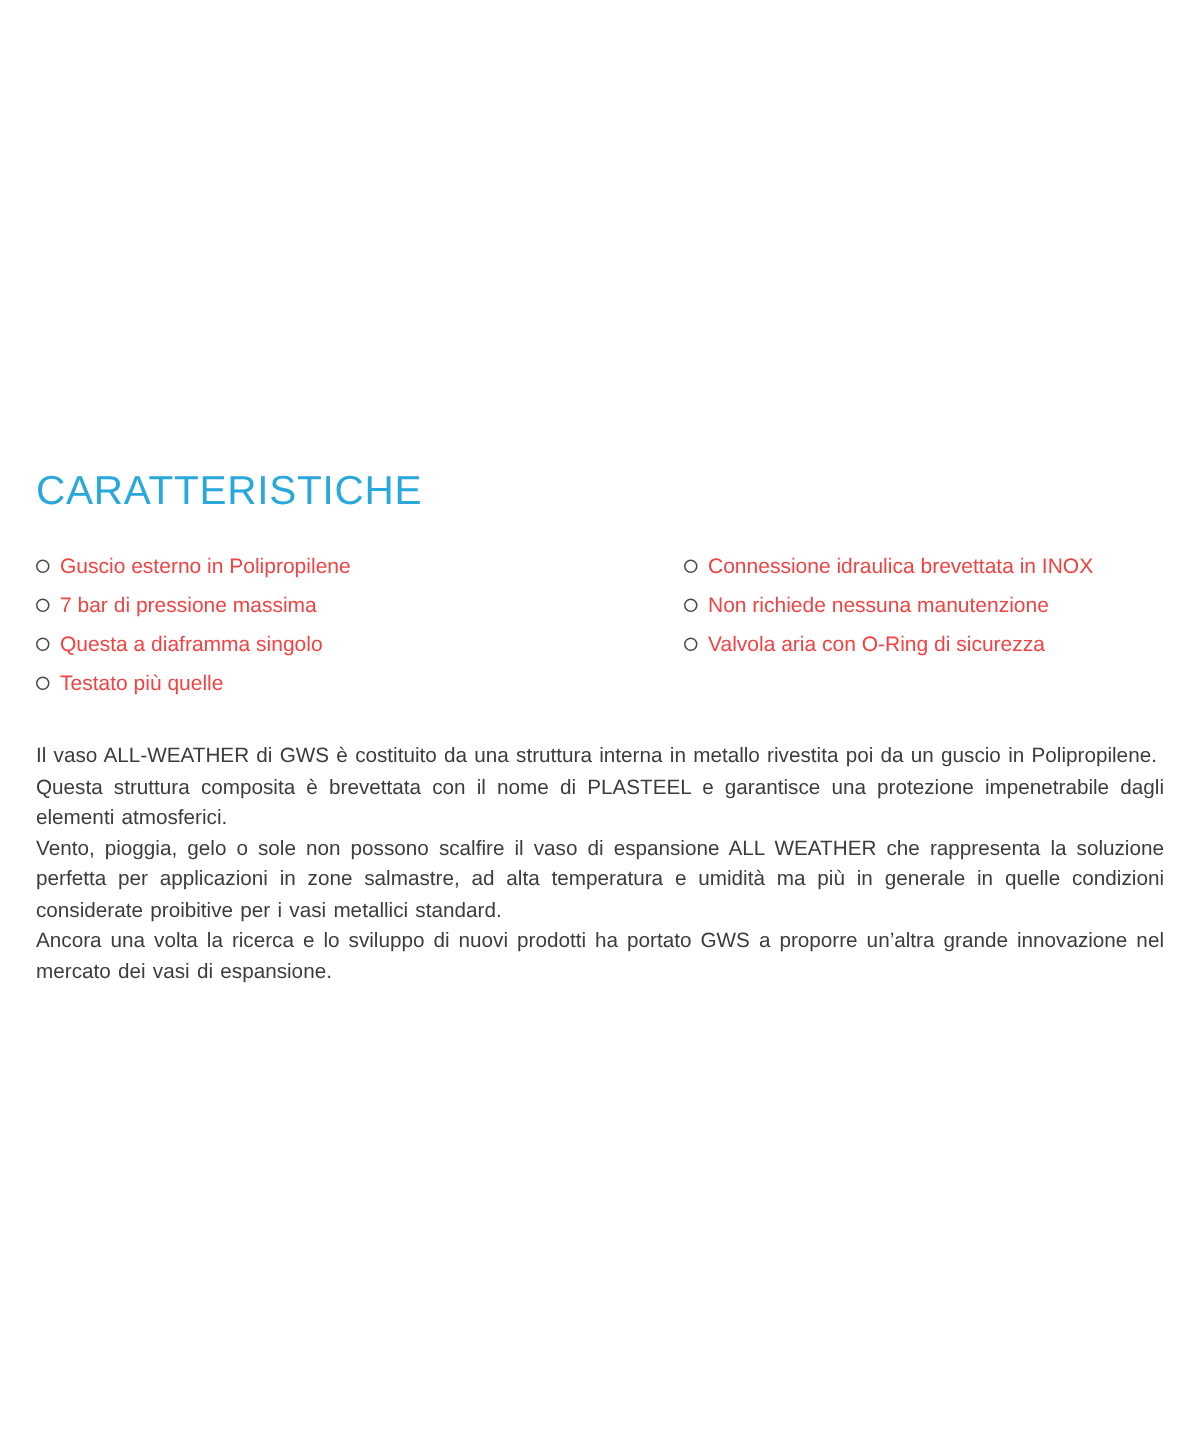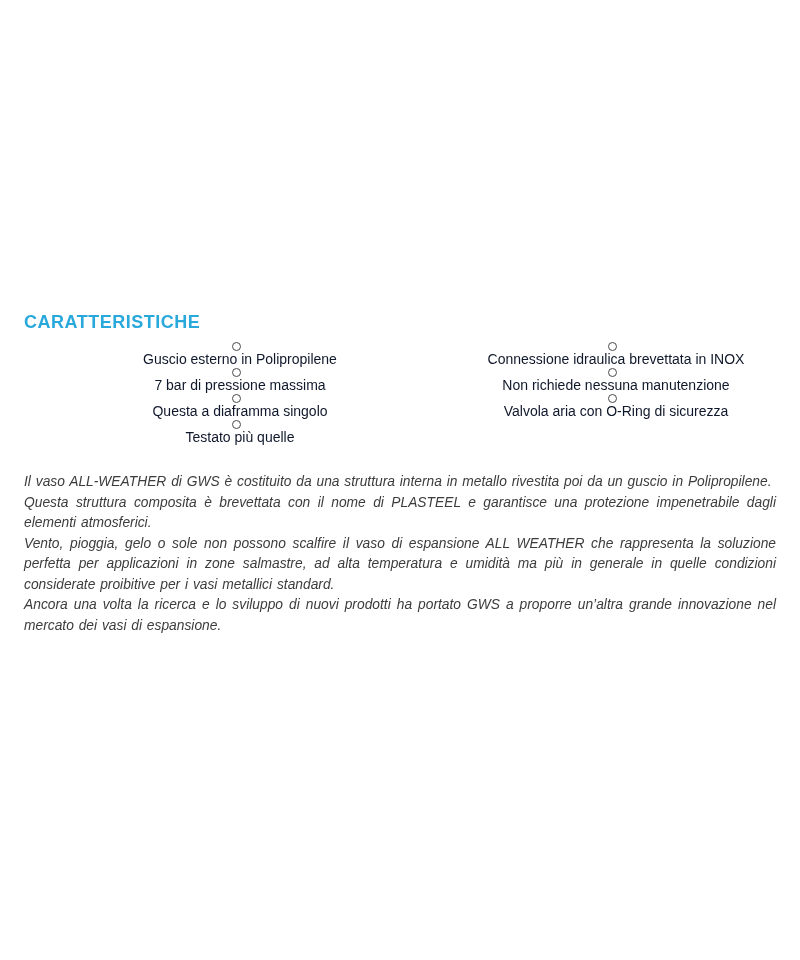--- a/index.html
+++ b/index.html
@@ -12,56 +12,54 @@
     width: 800px;
     height: 960px;
     background: #ffffff;
     overflow: hidden;
     font-family: "Liberation Sans", "DejaVu Sans", sans-serif;
   }
   .content {
     padding: 312px 24px 0 24px;
   }
   .section-title {
-    margin: 0 0 9px 0;
-    font-size: 18px;
-    font-weight: bold;
+    margin: 0 0 21px 0;
+    font-size: 27px;
+    font-weight: normal;
     letter-spacing: 0.5px;
     color: #29a8dc;
   }
   .feature-grid {
     display: grid;
     grid-template-columns: 432px 1fr;
   }
   .feat-item {
     display: flex;
     align-items: center;
     height: 26px;
     font-size: 14px;
-    color: #0f172a;
-    flex-direction: column;
+    color: #ef4444;
   }
   .bullet {
     flex: none;
     width: 9px;
     height: 9px;
     border: 1.5px solid #4a4a4a;
     border-radius: 50%;
     margin-right: 7px;
     box-sizing: border-box;
     background: transparent;
   }
   .body-text {
     margin-top: 26px;
     font-size: 13.8px;
     line-height: 20.5px;
     color: #3c3c3c;
     text-align: justify;
     word-spacing: 1px;
-    font-style: italic;
   }
   .body-text p {
     margin: 0;
   }
 </style>
 </head>
 <body>
 
 <div class="page">
   <div class="content">

